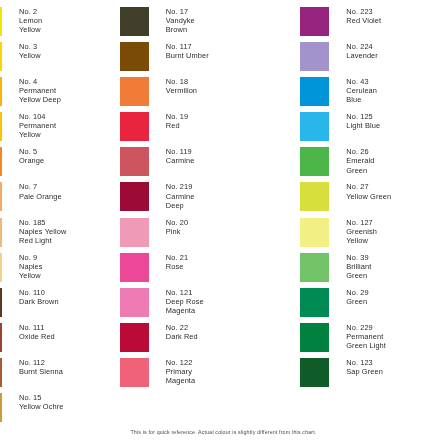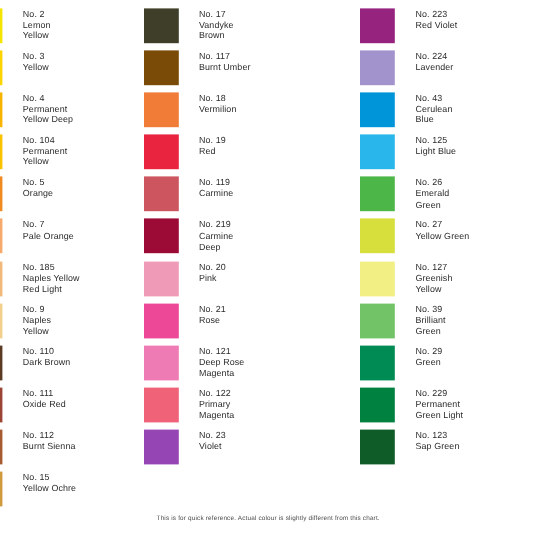--- a/index.html
+++ b/index.html
@@ -241,33 +241,33 @@
       <div class="row">
         <div class="swatch-wrap">
             <span class="swatch" style="background:#ef7bb4;"></span>
           </div>
         <div class="label">No. 121
 Deep Rose
 Magenta</div>
       </div>
       <div class="row">
         <div class="swatch-wrap">
+            <span class="swatch" style="background:#ba0a38;"></span>
+          </div>
+        <div class="label">No. 22
+Dark Red</div>
+      </div>
+      <div class="row">
+        <div class="swatch-wrap">
             <span class="swatch" style="background:#ef6277;"></span>
           </div>
         <div class="label">No. 122
 Primary
 Magenta</div>
       </div>
-      <div class="row">
-        <div class="swatch-wrap">
-            <span class="swatch" style="background:#9546b4;"></span>
-          </div>
-        <div class="label">No. 23
-Violet</div>
-      </div>
     </div>
 
     <div class="column col-2">
       <div class="row">
         <div class="swatch-wrap">
             <span class="swatch" style="background:#96247e;"></span>
           </div>
         <div class="label">No. 223
 Red Violet</div>
       </div>

